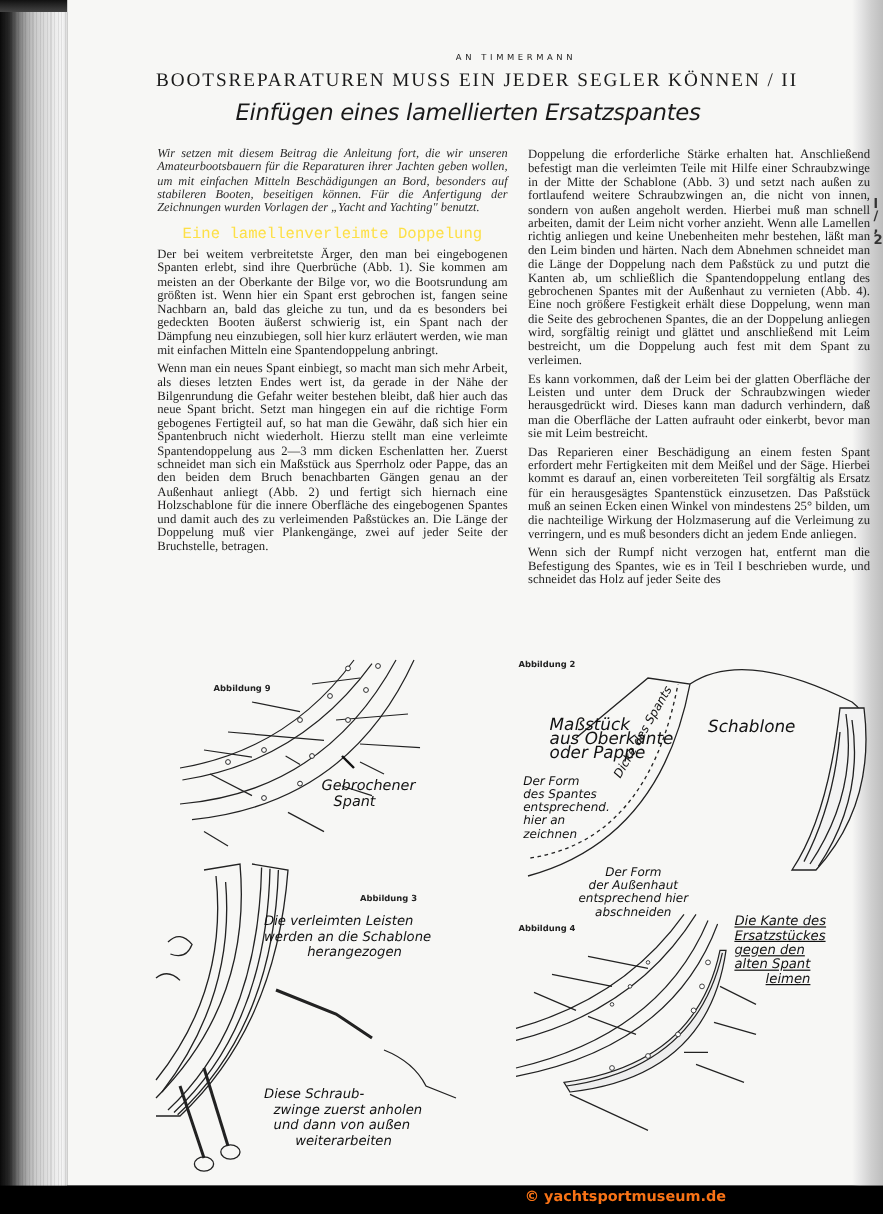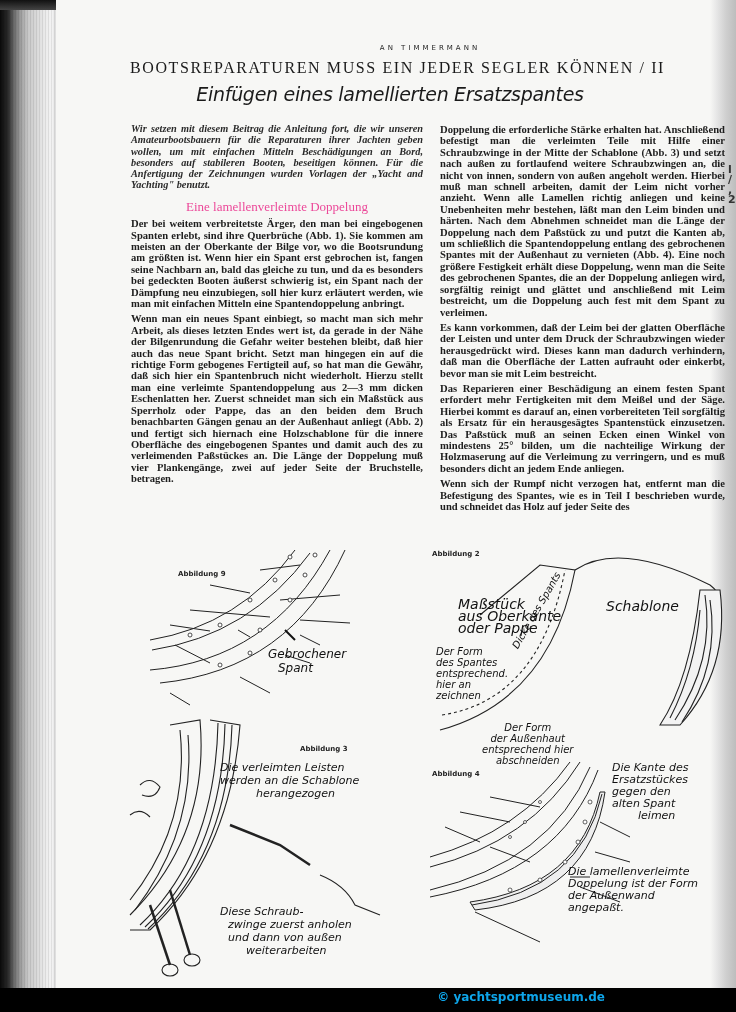--- a/index.html
+++ b/index.html
@@ -21,21 +21,21 @@
     .page {
       position: absolute; left: 56px; top: 0; width: 680px; height: 988px;
       background: #f7f7f5;
     }
     .page::after {
       content: ""; position: absolute; right: 0; top: 0; width: 26px; height: 100%;
       background: linear-gradient(90deg, rgba(255,255,255,0) 0, #e8e8e8 6px, #cfcfcf 16px, #bdbdbd 26px);
     }
     .bottom-bar { position: absolute; left: 0; top: 988px; width: 736px; height: 24px; background: #000; }
     .watermark {
-      position: absolute; right: 10px; top: 990px; color: #0ea5e9;
+      position: absolute; right: 10px; top: 990px; color: #f97316;
       font-family: "DejaVu Sans", sans-serif; font-size: 12px; font-weight: bold;
     }
 
     
     .author {
       position: absolute; left: 290px; top: 44px; width: 280px; text-align: center;
       font-family: "DejaVu Sans", sans-serif; font-size: 7px; letter-spacing: 3px; color: #222;
     }
     .series-title {
       position: absolute; left: 130px; top: 59px; width: 610px;
@@ -45,24 +45,24 @@
     .main-title {
       position: absolute; left: 150px; top: 83px; width: 480px; text-align: center;
       font-family: "DejaVu Sans", sans-serif; font-style: italic; font-size: 19px; color: #1a1a1a;
       letter-spacing: -0.3px;
     }
 
     .col {
       position: absolute; font-family: "Liberation Serif", serif; font-size: 10.6px; line-height: 11.4px; color: #1d1d1d;
       text-align: justify;
     }
-    .col p { text-indent: 0; margin: 0 0 4px 0; font-weight: bold; }
+    .col p { text-indent: 0; margin: 0 0 4px 0; }
     .intro { font-style: italic; font-size: 10.3px; line-height: 11.3px; margin-bottom: 10px !important; color: #2a2a2a; }
     .sub {
-      font-family: Liberation Serif, serif; font-size: 13px; text-align: center; margin: 6px 0 6px 0; color: #ec4899;
+      font-family: Liberation Mono, monospace; font-size: 13px; text-align: center; margin: 6px 0 6px 0; color: #fde047;
     }
     .col-left { left: 131px; top: 123px; width: 292px; }
     .col-right { left: 440px; top: 124px; width: 285px; }
 
     
     .fig { position: absolute; }
     .fig svg { width: 100%; height: 100%; overflow: visible; }
     .fig-label {
       position: absolute; font-family: "DejaVu Sans", sans-serif; font-weight: bold; font-size: 7px; color: #222;
     }
@@ -168,21 +168,21 @@
       <div>hier an</div>
       <div>zeichnen</div>
     </div>
     <div class="hand" style="left:80px; top:95px; font-size:10px; transform:rotate(-60deg); transform-origin:left top;">Dicke des Spants</div>
     <div class="hand" style="left:52px; top:172px; font-size:10px; line-height:11px; text-align:center;">
       <div>Der Form</div>
       <div>der Außenhaut</div>
       <div>entsprechend hier</div>
       <div>abschneiden</div>
     </div>
-    <div class="hand" style="left:176px; top:48px; font-size:14px;text-align:right;">Schablone</div>
+    <div class="hand" style="left:160px; top:48px; font-size:14px;text-align:right;">Schablone</div>
   </div>
 
   <div class="fig" style="left:130px; top:715px; width:300px; height:265px;">
     <svg viewBox="0 0 300 265">
       <g fill="none" stroke="#222" stroke-width="1.1">
         <path d="M40 10 L70 5 Q80 120 0 200"></path>
         <path d="M50 15 Q60 110 0 185"></path>
           <path d="M58 20 Q66 115 5 195"></path>
         <path d="M80 5 L110 10 Q100 140 20 215 L0 215"></path>
         <path d="M88 8 Q85 140 10 210"></path>
@@ -237,30 +237,24 @@
           <circle cx="148" cy="80" r="2"></circle>
           <circle cx="135" cy="100" r="2"></circle>
           <circle cx="110" cy="118" r="2"></circle>
           <circle cx="80" cy="128" r="2"></circle>
         <circle cx="95" cy="60" r="1.5"></circle>
           <circle cx="80" cy="75" r="1.5"></circle>
           <circle cx="110" cy="40" r="1.5"></circle>
       </g>
     </svg>
     <div class="fig-label" style="left:2px; top:8px;">Abbildung 4</div>
-    <div class="hand" style="left:182px; top:0px; font-size:11px; line-height:12px;">
+    <div class="hand" style="left:182px; top:0px; font-size:11px; line-height:12px;text-decoration:underline;">
       <div>Die Kante des</div>
       <div>Ersatzstückes</div>
       <div>gegen den</div>
       <div>alten Spant</div>
       <div style="padding-left:26px;">leimen</div>
     </div>
-    <div class="hand" style="left:138px; top:104px; font-size:11px; line-height:12px;">
-      <div>Die lamellenverleimte</div>
-      <div>Doppelung ist der Form</div>
-      <div>der Außenwand</div>
-      <div>angepaßt.</div>
-    </div>
   </div>
 
   <div class="bottom-bar"></div>
   <div class="watermark">© yachtsportmuseum.de</div>
 </div>
 
 </body></html>

